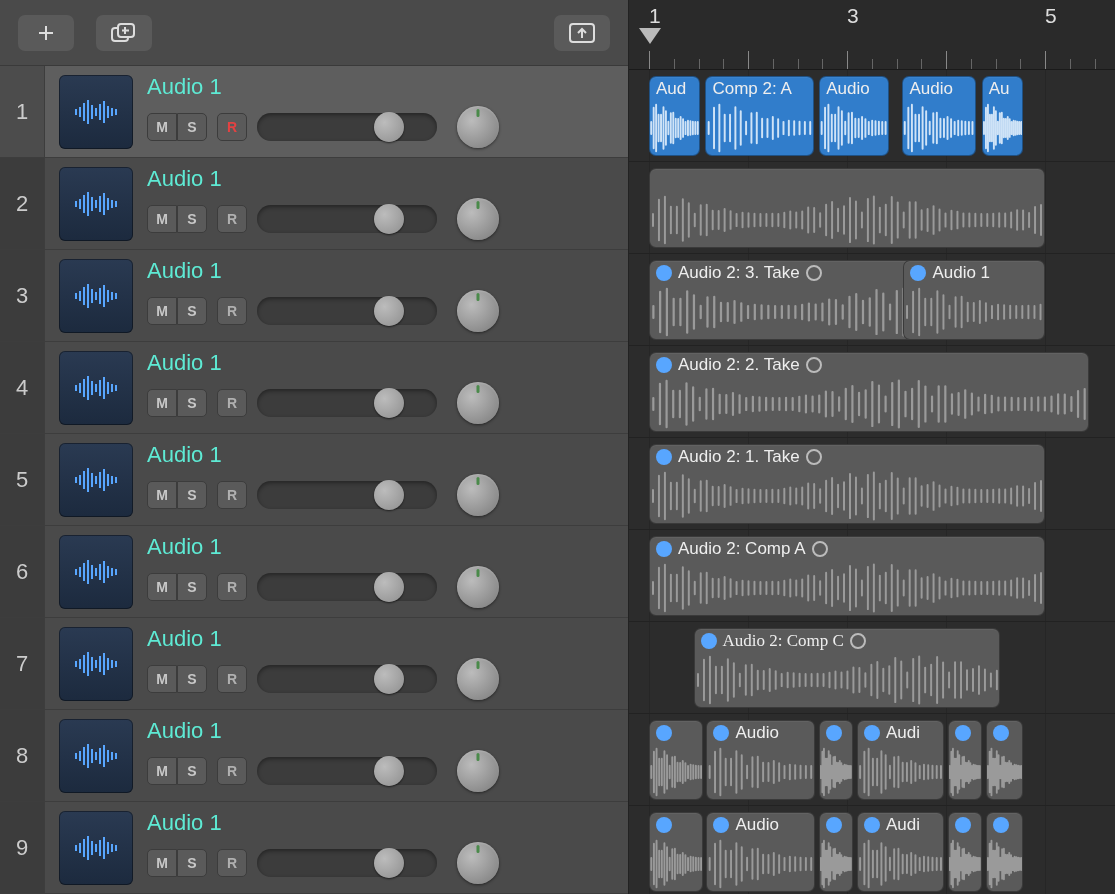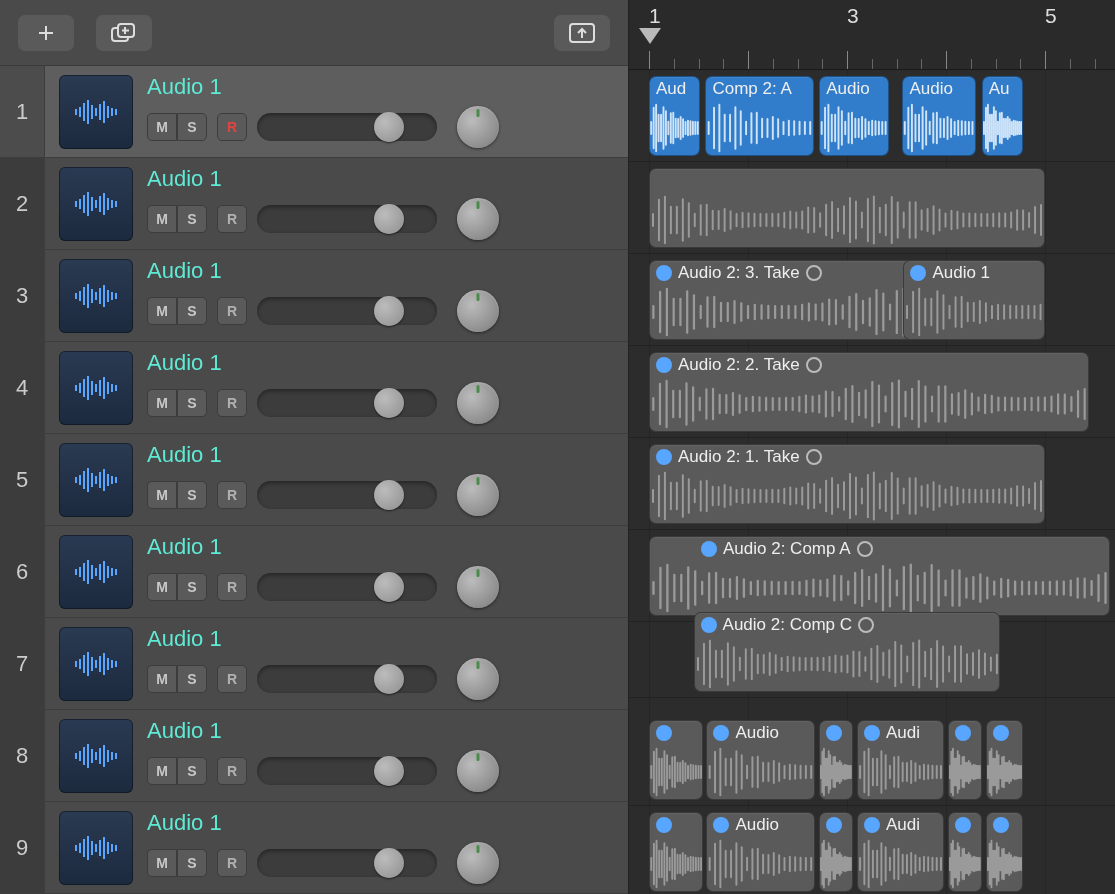--- a/index.html
+++ b/index.html
@@ -718,34 +718,34 @@
         <span class="dot-open"></span>
       </div>
       <div class="wave">
               <svg viewBox="0 0 396 56" preserveAspectRatio="none">
                 <path d="M3 21.7 L3 34.3 M9 7.001829295929937 L9 48.99817070407006 M15 3.821100581597886 L15 52.17889941840211 M21 14.136472094000377 L21 41.863527905999625 M27 14.266514072214807 L27 41.733485927785196 M33 6.365640736765222 L33 49.63435926323478 M39 10.575430622981372 L39 45.42456937701863 M45 21.482055098019167 L45 34.51794490198083 M51 12.630514939444588 L51 43.36948506055541 M57 12.160727950890852 L57 43.83927204910915 M63 18.307267733872074 L63 37.692732266127926 M69 18.650741002833357 L69 37.34925899716664 M75 16.621756635137018 L75 39.37824336486298 M81 18.79490644433512 L81 37.20509355566488 M87 21.612221082394438 L87 34.38777891760556 M93 20.409126959694667 L93 35.59087304030533 M99 20.900959244994556 L99 35.09904075500544 M105 21.58196460199145 L105 34.41803539800855 M111 21.68514772170503 L111 34.31485227829497 M117 21.663682208808154 L117 34.336317791191846 M123 21.464372434242485 L123 34.535627565757515 M129 21.656938499386698 L129 34.3430615006133 M135 20.363874378633525 L135 35.636125621366475 M141 19.1478746763108 L141 36.8521253236892 M147 20.226712366530137 L147 35.77328763346986 M153 19.149898060905613 L153 36.85010193909439 M159 15.061881584502958 L159 40.938118415497044 M165 15.562567987490134 L165 40.437432012509866 M171 21.034656603583386 L171 34.965343396416614 M177 12.239712523852742 L177 43.760287476147255 M183 9.24617817857564 L183 46.75382182142436 M189 16.41611203853911 L189 39.58388796146089 M195 13.80430664687802 L195 42.19569335312198 M201 5.038635734426485 L201 50.961364265573515 M207 8.787123637977167 L207 47.21287636202283 M213 20.156524249890385 L213 35.84347575010962 M219 6.065394645523686 L219 49.93460535447632 M225 3.7200955854076874 L225 52.27990441459231 M231 15.13747931029314 L231 40.86252068970686 M237 12.233119647635988 L237 43.76688035236401 M243 4.17942689869885 L243 51.82057310130115 M249 9.689352199098842 L249 46.31064780090116 M255 20.12495434235581 L255 35.875045657644186 M261 9.625739857539841 L261 46.37426014246016 M267 9.494244059091493 L267 46.50575594090851 M273 17.902610253846667 L273 38.09738974615333 M279 16.51557884633995 L279 39.48442115366005 M285 13.58213889254154 L285 42.417861107458464 M291 17.045438712456065 L291 38.95456128754394 M297 21.09879940523878 L297 34.90120059476122 M303 18.49976246381935 L303 37.50023753618065 M309 19.286486715632467 L309 36.71351328436754 M315 21.20025379290656 L315 34.79974620709344 M321 21.26347619080764 L321 34.73652380919236 M327 21.41956825730464 L327 34.58043174269536 M333 21.68170182412828 L333 34.31829817587172 M339 21.69425861109231 L339 34.30574138890769 M345 21.415960842865488 L345 34.58403915713451 M351 20.87667050218024 L351 35.12332949781976 M357 21.192621927065158 L357 34.80737807293484 M363 20.191163628210795 L363 35.808836371789205 M369 17.795437969732628 L369 38.20456203026737 M375 18.09778856948855 L375 37.90221143051145 M381 20.67669513784736 L381 35.32330486215264 M387 14.442587124984188 L387 41.557412875015814 M393 12.448703379108633 L393 43.551296620891364 " stroke="#9a9a9a" stroke-width="2" stroke-linecap="round"></path>
               </svg>
             </div>
           </div>
         </div>
         <div class="lane" style="top: 460px;">
-          <div class="region " style="left: 20px; width: 461px; padding-left: 45px;">
+          <div class="region " style="left: 20px; width: 396px;">
       <div class="label-bar">
         <span class="dot-filled"></span>
         <span>Audio 2: Comp A</span>
         <span class="dot-open"></span>
       </div>
       <div class="wave">
               <svg viewBox="0 0 396 56" preserveAspectRatio="none">
                 <path d="M3 21.7 L3 34.3 M9 7.001829295929937 L9 48.99817070407006 M15 3.821100581597886 L15 52.17889941840211 M21 14.136472094000377 L21 41.863527905999625 M27 14.266514072214807 L27 41.733485927785196 M33 6.365640736765222 L33 49.63435926323478 M39 10.575430622981372 L39 45.42456937701863 M45 21.482055098019167 L45 34.51794490198083 M51 12.630514939444588 L51 43.36948506055541 M57 12.160727950890852 L57 43.83927204910915 M63 18.307267733872074 L63 37.692732266127926 M69 18.650741002833357 L69 37.34925899716664 M75 16.621756635137018 L75 39.37824336486298 M81 18.79490644433512 L81 37.20509355566488 M87 21.612221082394438 L87 34.38777891760556 M93 20.409126959694667 L93 35.59087304030533 M99 20.900959244994556 L99 35.09904075500544 M105 21.58196460199145 L105 34.41803539800855 M111 21.68514772170503 L111 34.31485227829497 M117 21.663682208808154 L117 34.336317791191846 M123 21.464372434242485 L123 34.535627565757515 M129 21.656938499386698 L129 34.3430615006133 M135 20.363874378633525 L135 35.636125621366475 M141 19.1478746763108 L141 36.8521253236892 M147 20.226712366530137 L147 35.77328763346986 M153 19.149898060905613 L153 36.85010193909439 M159 15.061881584502958 L159 40.938118415497044 M165 15.562567987490134 L165 40.437432012509866 M171 21.034656603583386 L171 34.965343396416614 M177 12.239712523852742 L177 43.760287476147255 M183 9.24617817857564 L183 46.75382182142436 M189 16.41611203853911 L189 39.58388796146089 M195 13.80430664687802 L195 42.19569335312198 M201 5.038635734426485 L201 50.961364265573515 M207 8.787123637977167 L207 47.21287636202283 M213 20.156524249890385 L213 35.84347575010962 M219 6.065394645523686 L219 49.93460535447632 M225 3.7200955854076874 L225 52.27990441459231 M231 15.13747931029314 L231 40.86252068970686 M237 12.233119647635988 L237 43.76688035236401 M243 4.17942689869885 L243 51.82057310130115 M249 9.689352199098842 L249 46.31064780090116 M255 20.12495434235581 L255 35.875045657644186 M261 9.625739857539841 L261 46.37426014246016 M267 9.494244059091493 L267 46.50575594090851 M273 17.902610253846667 L273 38.09738974615333 M279 16.51557884633995 L279 39.48442115366005 M285 13.58213889254154 L285 42.417861107458464 M291 17.045438712456065 L291 38.95456128754394 M297 21.09879940523878 L297 34.90120059476122 M303 18.49976246381935 L303 37.50023753618065 M309 19.286486715632467 L309 36.71351328436754 M315 21.20025379290656 L315 34.79974620709344 M321 21.26347619080764 L321 34.73652380919236 M327 21.41956825730464 L327 34.58043174269536 M333 21.68170182412828 L333 34.31829817587172 M339 21.69425861109231 L339 34.30574138890769 M345 21.415960842865488 L345 34.58403915713451 M351 20.87667050218024 L351 35.12332949781976 M357 21.192621927065158 L357 34.80737807293484 M363 20.191163628210795 L363 35.808836371789205 M369 17.795437969732628 L369 38.20456203026737 M375 18.09778856948855 L375 37.90221143051145 M381 20.67669513784736 L381 35.32330486215264 M387 14.442587124984188 L387 41.557412875015814 M393 12.448703379108633 L393 43.551296620891364 " stroke="#9a9a9a" stroke-width="2" stroke-linecap="round"></path>
               </svg>
             </div>
           </div>
         </div>
-        <div class="lane" style="top: 536px;">
+        <div class="lane" style="top: 552px; font-family: Liberation Serif, serif;">
           <div class="region " style="left: 64.55px; width: 306.9px;">
       <div class="label-bar">
         <span class="dot-filled"></span>
         <span>Audio 2: Comp C</span>
         <span class="dot-open"></span>
       </div>
       <div class="wave">
               <svg viewBox="0 0 306.9 56" preserveAspectRatio="none">
                 <path d="M3.0088235294117647 21.7 L3.0088235294117647 34.3 M9.026470588235295 7.001829295929937 L9.026470588235295 48.99817070407006 M15.044117647058822 3.821100581597886 L15.044117647058822 52.17889941840211 M21.061764705882354 14.136472094000377 L21.061764705882354 41.863527905999625 M27.07941176470588 14.266514072214807 L27.07941176470588 41.733485927785196 M33.09705882352941 6.365640736765222 L33.09705882352941 49.63435926323478 M39.11470588235294 10.575430622981372 L39.11470588235294 45.42456937701863 M45.13235294117647 21.482055098019167 L45.13235294117647 34.51794490198083 M51.15 12.630514939444588 L51.15 43.36948506055541 M57.167647058823526 12.160727950890852 L57.167647058823526 43.83927204910915 M63.18529411764706 18.307267733872074 L63.18529411764706 37.692732266127926 M69.20294117647059 18.650741002833357 L69.20294117647059 37.34925899716664 M75.22058823529412 16.621756635137018 L75.22058823529412 39.37824336486298 M81.23823529411764 18.79490644433512 L81.23823529411764 37.20509355566488 M87.25588235294117 21.612221082394438 L87.25588235294117 34.38777891760556 M93.2735294117647 20.409126959694667 L93.2735294117647 35.59087304030533 M99.29117647058824 20.900959244994556 L99.29117647058824 35.09904075500544 M105.30882352941177 21.58196460199145 L105.30882352941177 34.41803539800855 M111.3264705882353 21.68514772170503 L111.3264705882353 34.31485227829497 M117.34411764705882 21.663682208808154 L117.34411764705882 34.336317791191846 M123.36176470588235 21.464372434242485 L123.36176470588235 34.535627565757515 M129.37941176470588 21.656938499386698 L129.37941176470588 34.3430615006133 M135.39705882352942 20.363874378633525 L135.39705882352942 35.636125621366475 M141.41470588235293 19.1478746763108 L141.41470588235293 36.8521253236892 M147.43235294117648 20.226712366530137 L147.43235294117648 35.77328763346986 M153.45 19.149898060905613 L153.45 36.85010193909439 M159.46764705882353 15.061881584502958 L159.46764705882353 40.938118415497044 M165.48529411764704 15.562567987490134 L165.48529411764704 40.437432012509866 M171.50294117647059 21.034656603583386 L171.50294117647059 34.965343396416614 M177.52058823529413 12.239712523852742 L177.52058823529413 43.760287476147255 M183.53823529411764 9.24617817857564 L183.53823529411764 46.75382182142436 M189.55588235294118 16.41611203853911 L189.55588235294118 39.58388796146089 M195.5735294117647 13.80430664687802 L195.5735294117647 42.19569335312198 M201.59117647058824 5.038635734426485 L201.59117647058824 50.961364265573515 M207.60882352941175 8.787123637977167 L207.60882352941175 47.21287636202283 M213.6264705882353 20.156524249890385 L213.6264705882353 35.84347575010962 M219.64411764705883 6.065394645523686 L219.64411764705883 49.93460535447632 M225.66176470588235 3.7200955854076874 L225.66176470588235 52.27990441459231 M231.6794117647059 15.13747931029314 L231.6794117647059 40.86252068970686 M237.6970588235294 12.233119647635988 L237.6970588235294 43.76688035236401 M243.71470588235294 4.17942689869885 L243.71470588235294 51.82057310130115 M249.73235294117646 9.689352199098842 L249.73235294117646 46.31064780090116 M255.75 20.12495434235581 L255.75 35.875045657644186 M261.7676470588235 9.625739857539841 L261.7676470588235 46.37426014246016 M267.7852941176471 9.494244059091493 L267.7852941176471 46.50575594090851 M273.8029411764706 17.902610253846667 L273.8029411764706 38.09738974615333 M279.8205882352941 16.51557884633995 L279.8205882352941 39.48442115366005 M285.8382352941176 13.58213889254154 L285.8382352941176 42.417861107458464 M291.8558823529412 17.045438712456065 L291.8558823529412 38.95456128754394 M297.8735294117647 21.09879940523878 L297.8735294117647 34.90120059476122 M303.8911764705882 18.49976246381935 L303.8911764705882 37.50023753618065 " stroke="#9a9a9a" stroke-width="2" stroke-linecap="round"></path>
               </svg>

